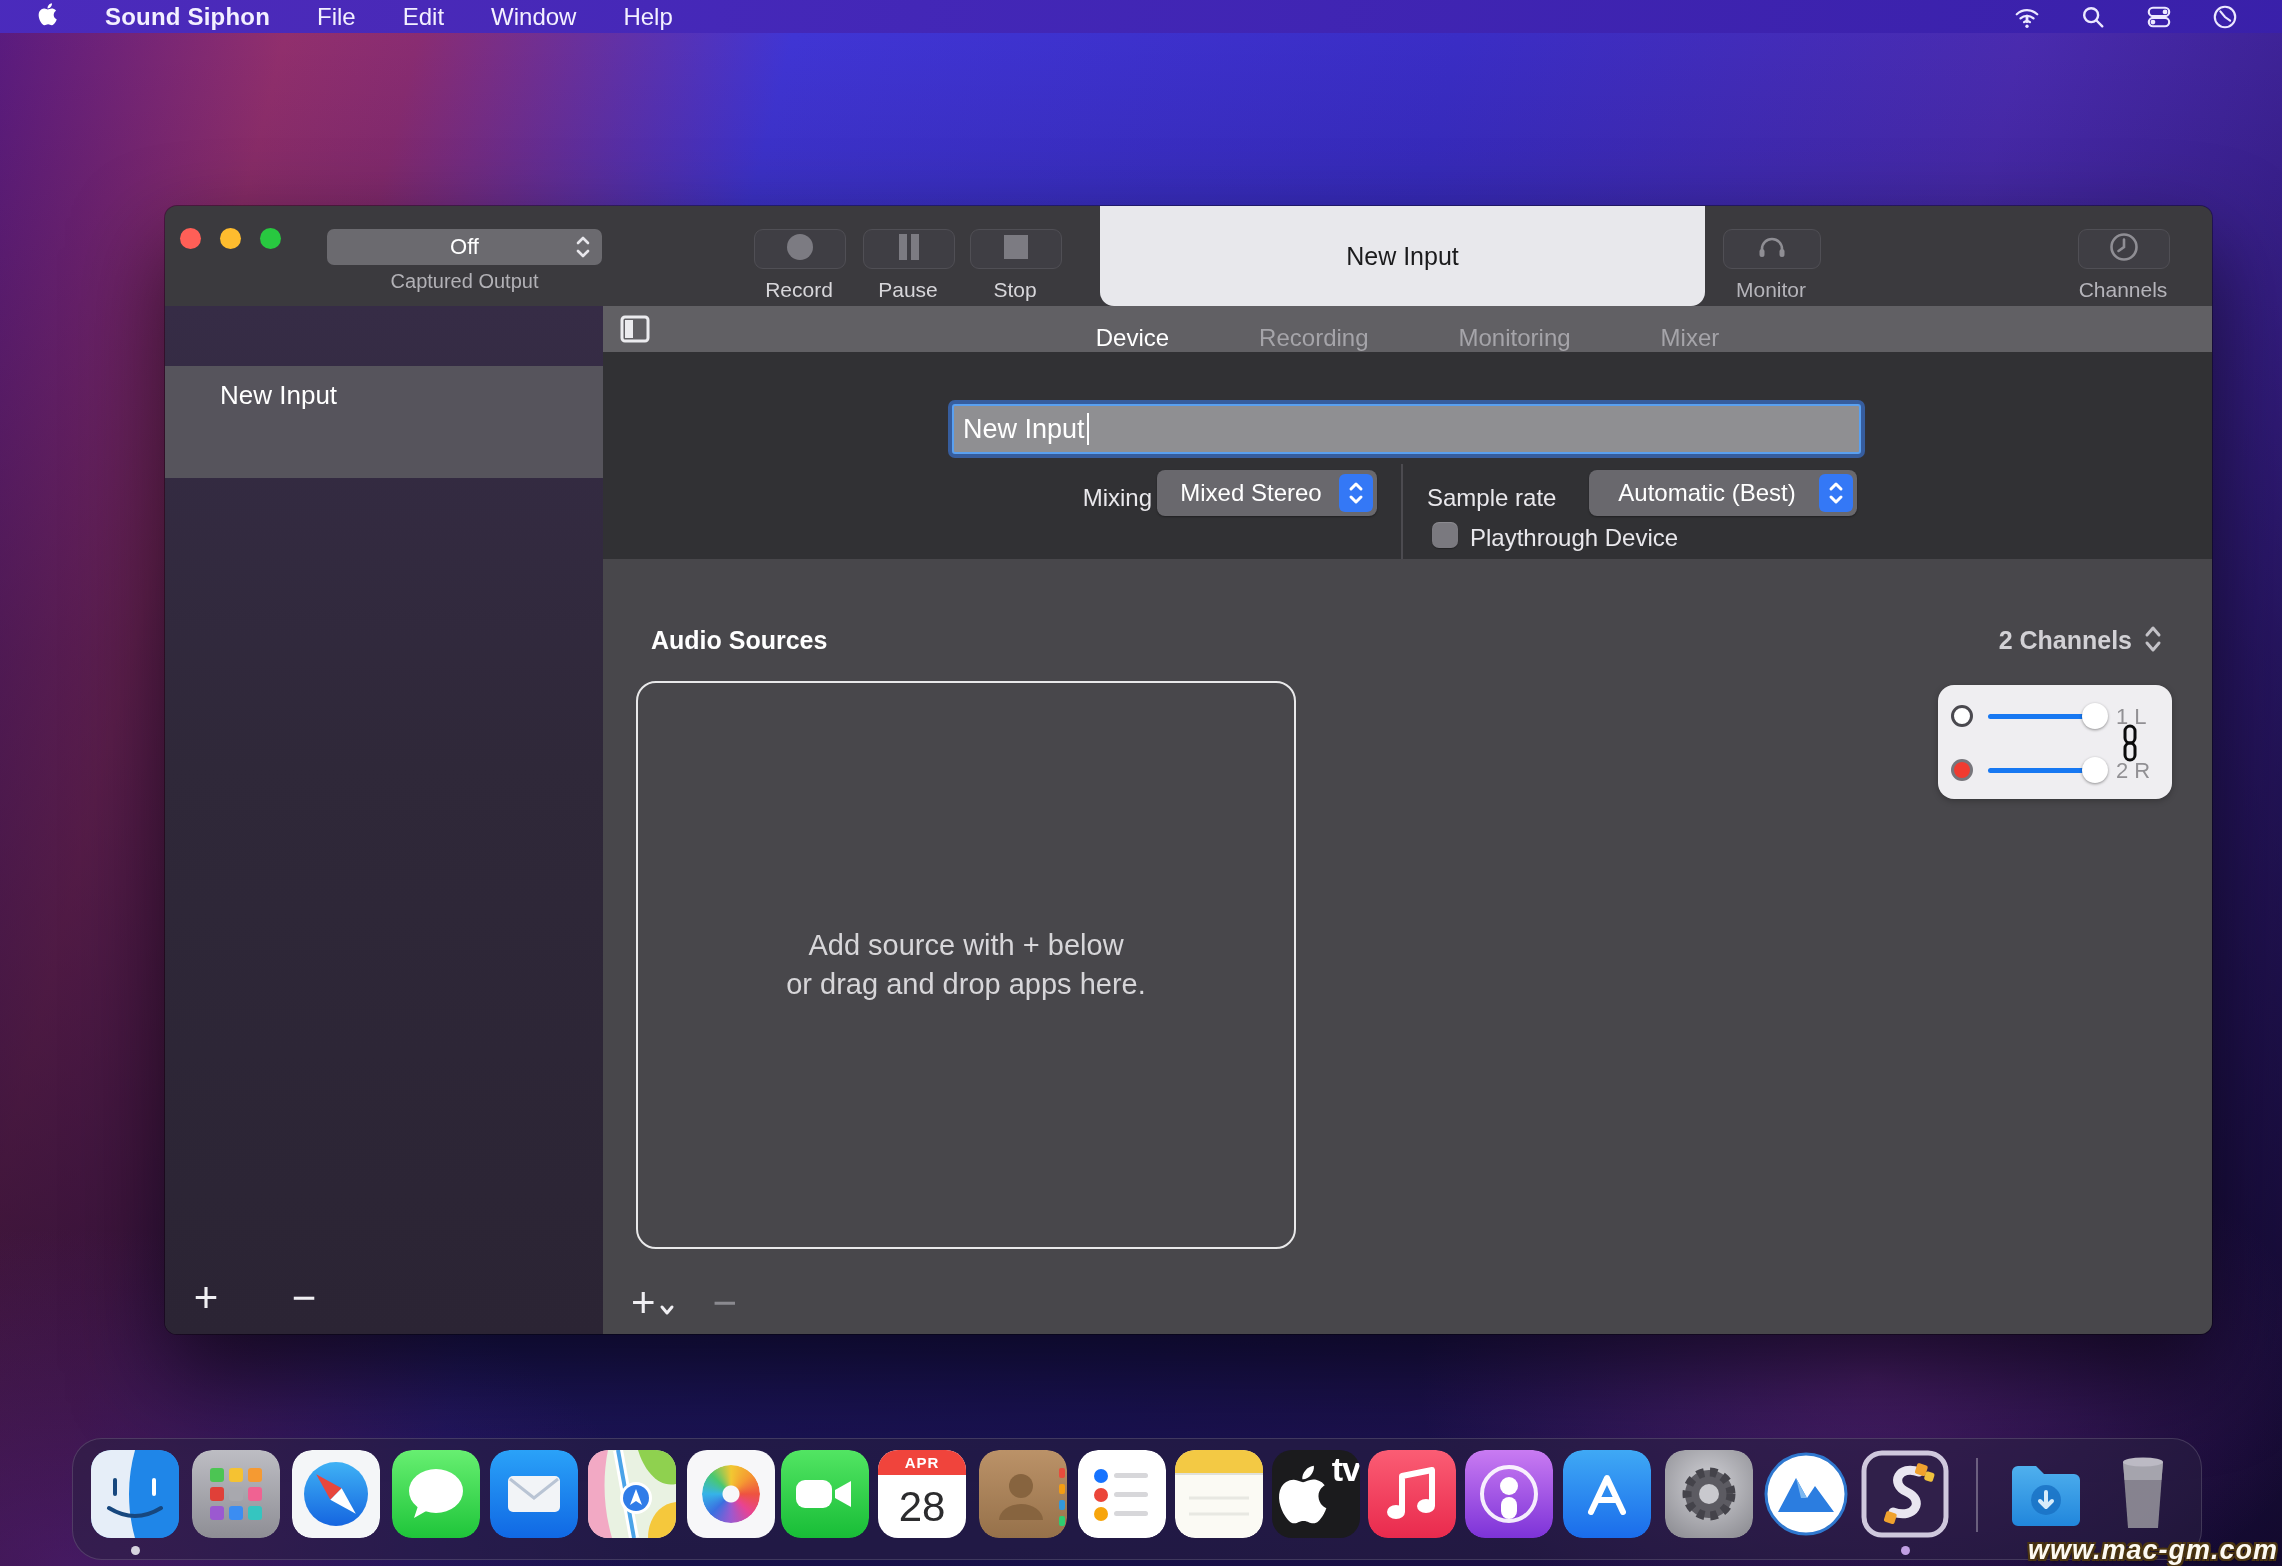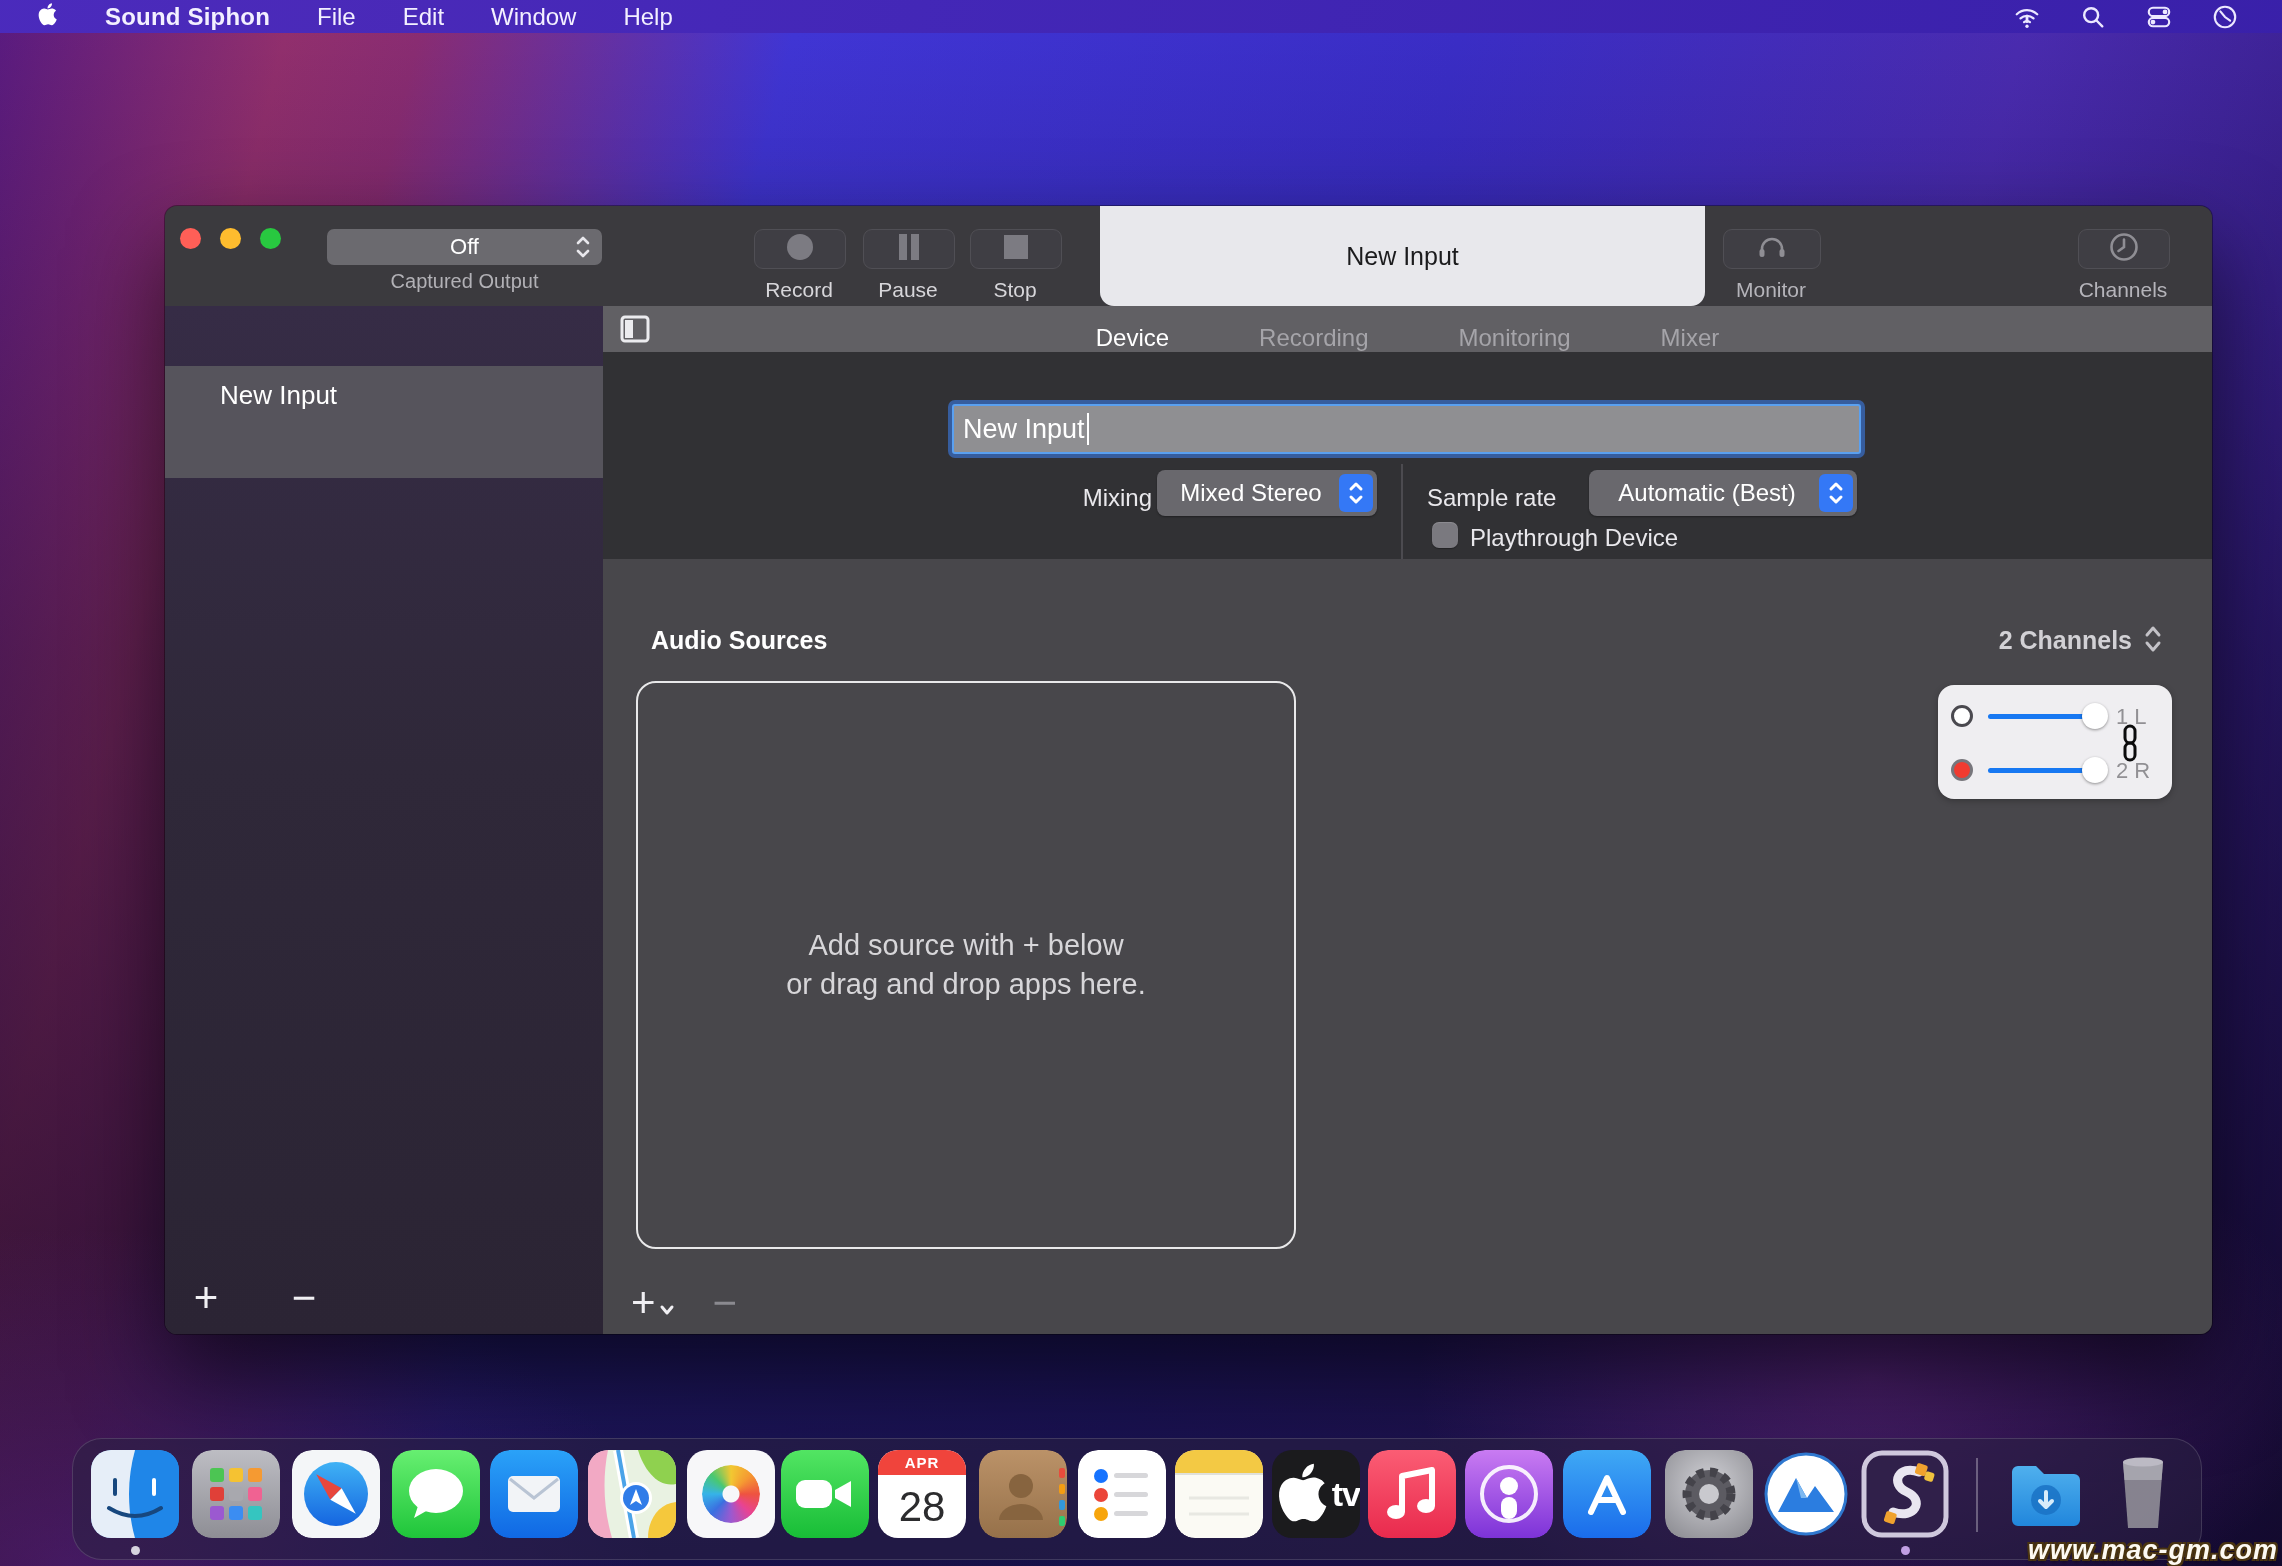--- a/index.html
+++ b/index.html
@@ -111,21 +111,21 @@
   .dock{position:absolute;left:72px;top:1438px;width:2130px;height:122px;border-radius:30px;
     background:rgba(42,32,66,.55);border:1px solid rgba(255,255,255,.14);box-sizing:border-box;}
   .dock-icon{position:absolute;top:1450px;width:88px;height:88px;border-radius:20px;overflow:hidden;}
   .dock-icon svg{display:block;width:100%;height:100%;}
   .dock-sep{position:absolute;top:1458px;width:2px;height:74px;background:rgba(255,255,255,.3);}
   .run-dot{position:absolute;top:1546px;width:9px;height:9px;border-radius:50%;}
   .cal-top{position:absolute;left:0;right:0;top:0;height:25px;background:#f0443c;color:#fff;font-size:15px;
     font-weight:bold;display:flex;align-items:center;justify-content:center;letter-spacing:1px;}
   .cal-day{position:absolute;left:0;right:0;top:26px;bottom:0;display:flex;align-items:center;justify-content:center;
     color:#2c2c2e;font-size:42px;font-weight:300;}
-  .tv-face{width:100%;height:100%;display:flex;align-items:center;justify-content:center;gap:2px;color:#fff;}
+  .tv-face{width:100%;height:100%;display:flex;align-items:flex-start;justify-content:center;gap:2px;color:#fff;}
   .tv-face .tvtxt{font-size:34px;font-weight:bold;letter-spacing:-1px;}
 
   .watermark{position:absolute;right:4px;bottom:0px;color:#fdfaf2;font-size:27px;font-weight:bold;font-style:italic;
     text-shadow:-2px -2px 0 #4a3410,2px -2px 0 #4a3410,-2px 2px 0 #4a3410,2px 2px 0 #4a3410,0 3px 4px rgba(0,0,0,.6);
     letter-spacing:1px;margin-left:42px;}
 </style>
 </head>
 <body>
 
 <div class="screen">

